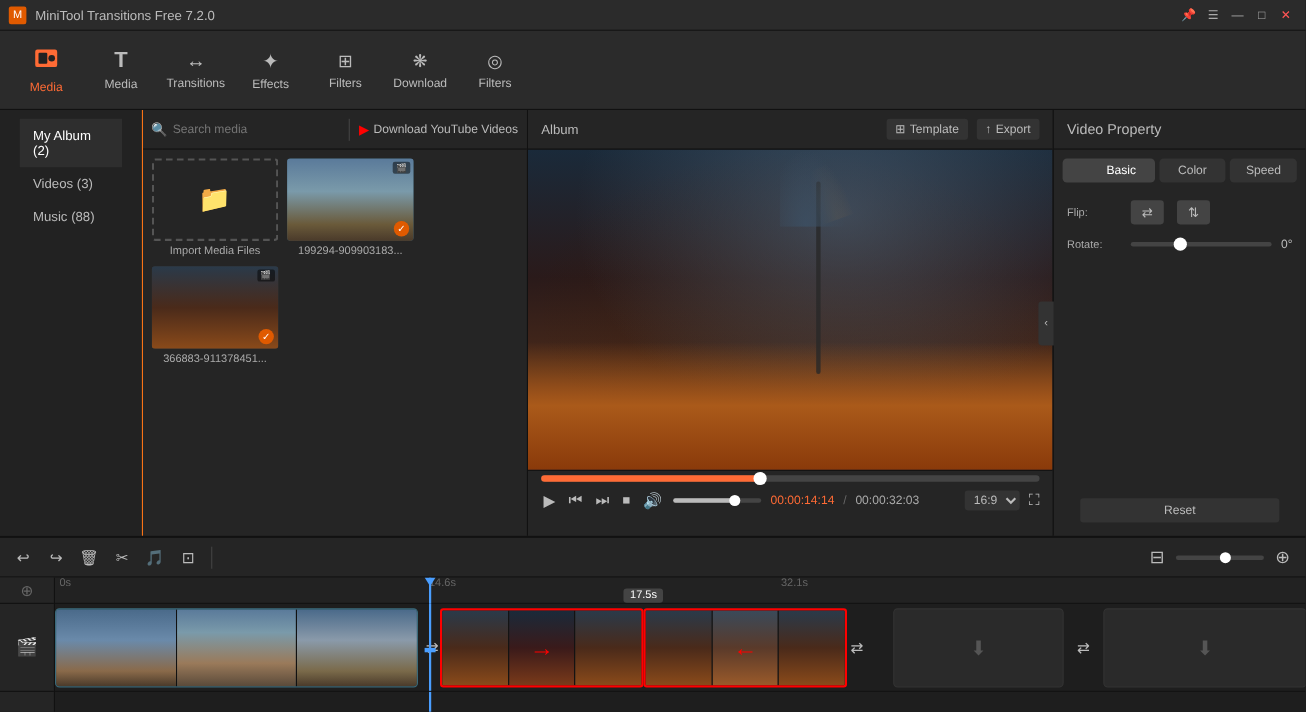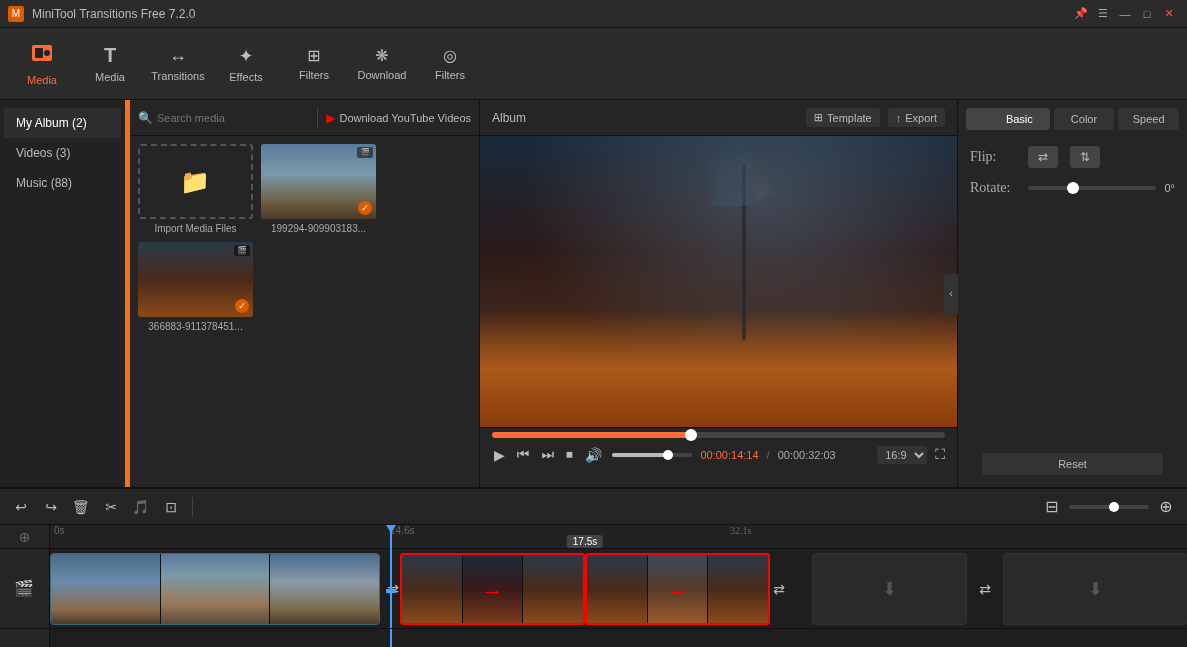--- a/index.html
+++ b/index.html
@@ -12,21 +12,21 @@
     .titlebar-btn { width: 20px; height: 20px; display: flex; align-items: center; justify-content: center; color: #aaa; cursor: pointer; font-size: 11px; }
 
     
     .toolbar { height: 72px; background: #2b2b2b; display: flex; align-items: center; padding: 0 8px; border-bottom: 1px solid #111; }
     .toolbar-item { display: flex; flex-direction: column; align-items: center; justify-content: center; width: 68px; height: 60px; cursor: pointer; border-radius: 4px; color: #bbb; font-size: 11px; gap: 4px; }
     .toolbar-item.active { color: #ff6b35; }
     .toolbar-icon { font-size: 22px; }
 
     
     .left-panel { width: 480px; background: #252525; border-right: 1px solid #111; display: flex; flex-direction: direction; }
-    .sidebar { width: 130px; background: #222; border-right: 5px solid #f97316; padding: 8px 4px; }
+    .sidebar { width: 130px; background: #222; border-right: 1px solid #f97316; padding: 8px 18px; }
     .sidebar-item { padding: 8px 12px; cursor: pointer; color: #bbb; font-size: 12px; }
     .sidebar-item.active { background: #2e2e2e; color: #fff; }
 
     
     .media-panel { flex: 1; display: flex; flex-direction: column; }
     .media-toolbar { height: 36px; background: #252525; display: flex; align-items: center; padding: 0 8px; gap: 8px; border-bottom: 1px solid #111; }
     .yt-btn { display: flex; align-items: center; gap: 4px; color: #bbb; font-size: 11px; cursor: pointer; white-space: nowrap; }
 
     .media-grid { display: flex; flex-wrap: wrap; padding: 8px; gap: 8px; overflow-y: auto; align-content: flex-start; }
     .media-item { width: 115px; display: flex; flex-direction: column; align-items: center; gap: 4px; cursor: pointer; }
@@ -57,21 +57,21 @@
     .fullscreen-btn { color: #bbb; cursor: pointer; font-size: 14px; }
 
     
     .right-panel { width: 230px; background: #252525; border-left: 1px solid #111; display: flex; flex-direction: column; }
     .right-header { height: 36px; display: flex; align-items: center; padding: 0 12px; border-bottom: 1px solid #111; font-size: 13px; color: #bbb; }
     .prop-tabs { display: flex; padding: 8px; gap: 4px; }
     .prop-tab { flex: 1; padding: 5px; text-align: center; border-radius: 4px; cursor: pointer; font-size: 11px; color: #bbb; background: #333; }
     .prop-tab.active { background: #444; color: white; padding-left: 28px; }
     .prop-content { padding: 8px 12px; flex: 1; }
     .prop-row { display: flex; align-items: center; margin-bottom: 12px; gap: 8px; }
-    .prop-label { width: 50px; font-size: 14px; color: #aaa; font-family: Liberation Serif, serif; }
+    .prop-label { width: 50px; font-size: 10px; color: #aaa; }
     .prop-value { font-size: 11px; color: #bbb; margin-left: auto; }
     .flip-btn { width: 30px; height: 22px; background: #444; border-radius: 3px; display: flex; align-items: center; justify-content: center; cursor: pointer; color: #bbb; font-size: 12px; }
     .rotate-slider { flex: 1; height: 4px; background: #444; border-radius: 2px; position: relative; }
     .rotate-thumb { width: 12px; height: 12px; background: white; border-radius: 50%; position: absolute; top: -4px; left: 30%; cursor: pointer; }
     .reset-btn { margin: 8px 12px; padding: 5px; background: #333; border: none; color: #bbb; font-size: 11px; border-radius: 3px; cursor: pointer; text-align: center; }
 
     
     .timeline-area { height: 190px; background: #1e1e1e; border-top: 2px solid #111; }
     .timeline-toolbar { height: 36px; background: #252525; display: flex; align-items: center; padding: 0 8px; gap: 4px; border-bottom: 1px solid #111; }
     .tl-btn { width: 26px; height: 26px; display: flex; align-items: center; justify-content: center; color: #bbb; cursor: pointer; border-radius: 3px; font-size: 14px; }
@@ -279,20 +279,23 @@
         </select>
         <div class="fullscreen-btn">⛶</div>
       </div>
     </div>
   </div>
 
   <div class="right-panel" style="position:relative;">
 
     <div style="position:absolute;left:-14px;top:50%;transform:translateY(-50%);width:14px;height:40px;background:#333;border-radius:3px 0 0 3px;display:flex;align-items:center;justify-content:center;cursor:pointer;color:#bbb;font-size:10px;z-index:10;">‹</div>
 
+    <div class="right-header">
+      <span>Video Property</span>
+    </div>
 
     <div class="prop-tabs">
       <div class="prop-tab active">
         <span>Basic</span>
       </div>
       <div class="prop-tab">
         <span>Color</span>
       </div>
       <div class="prop-tab">
         <span>Speed</span>
@@ -355,21 +358,21 @@
       <div style="flex:1;display:flex;align-items:center;justify-content:center;">
         <span style="font-size:14px;color:#666;">♪</span>
       </div>
     </div>
 
     <div style="flex:1;overflow:hidden;position:relative;">
 
       <div style="height:24px;background:#222;border-bottom:1px solid #111;position:relative;font-size:10px;color:#666;">
         <span style="position:absolute;left:4px;">0s</span>
         <span style="position:absolute;left:340px;">14.6s</span>
-        <span style="position:absolute;left:680px;font-family:Liberation Serif, serif;">32.1s</span>
+        <span style="position:absolute;left:660px;">32.1s</span>
 
         <div style="position:absolute;left:340px;top:0;width:2px;height:24px;background:#4a9eff;">
           <div style="position:absolute;top:0;left:-4px;width:0;height:0;border-left:5px solid transparent;border-right:5px solid transparent;border-top:8px solid #4a9eff;"></div>
         </div>
       </div>
 
       <div style="height:80px;border-bottom:1px solid #111;position:relative;background:#1e1e1e;">
 
         <div style="position:absolute;left:0;top:4px;width:330px;height:72px;border-radius:4px;overflow:hidden;background:#2a4a5a;border:1px solid #3a6a7a;">
           <div style="display:flex;height:100%;width:100%;">

